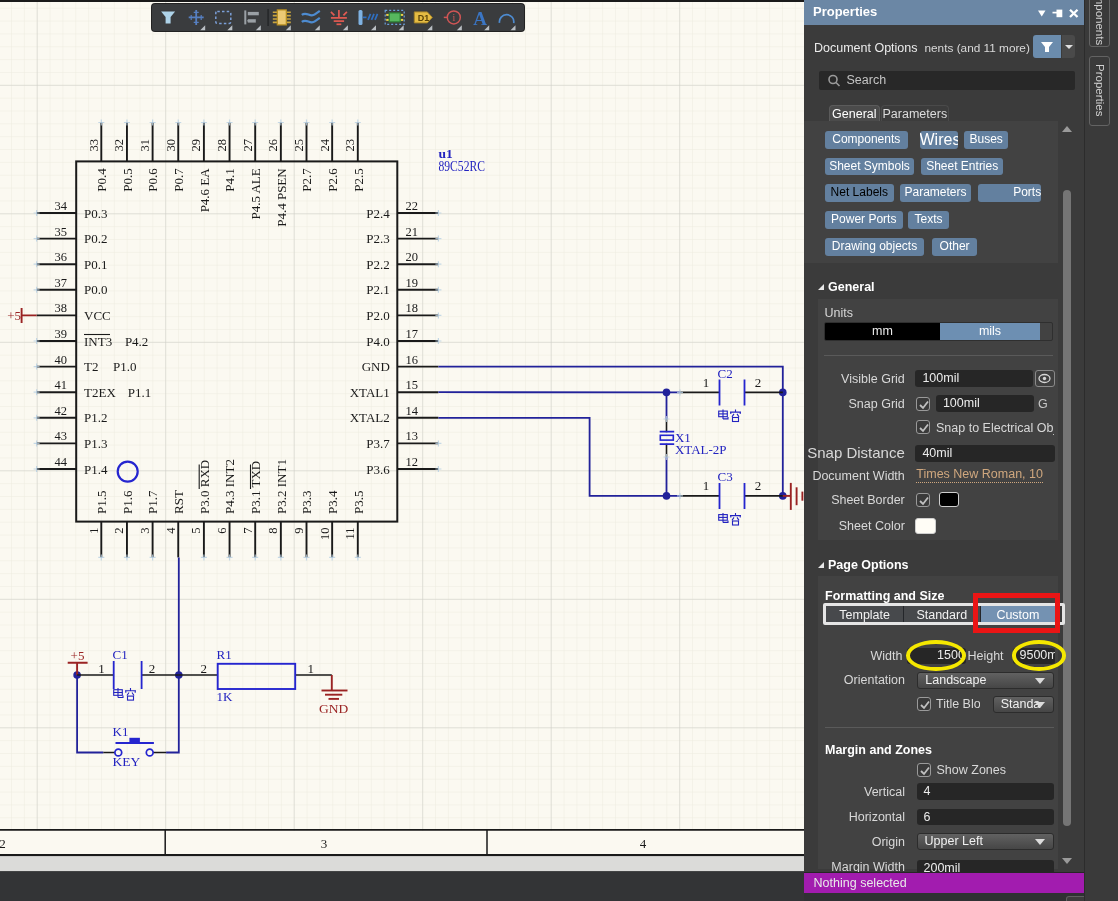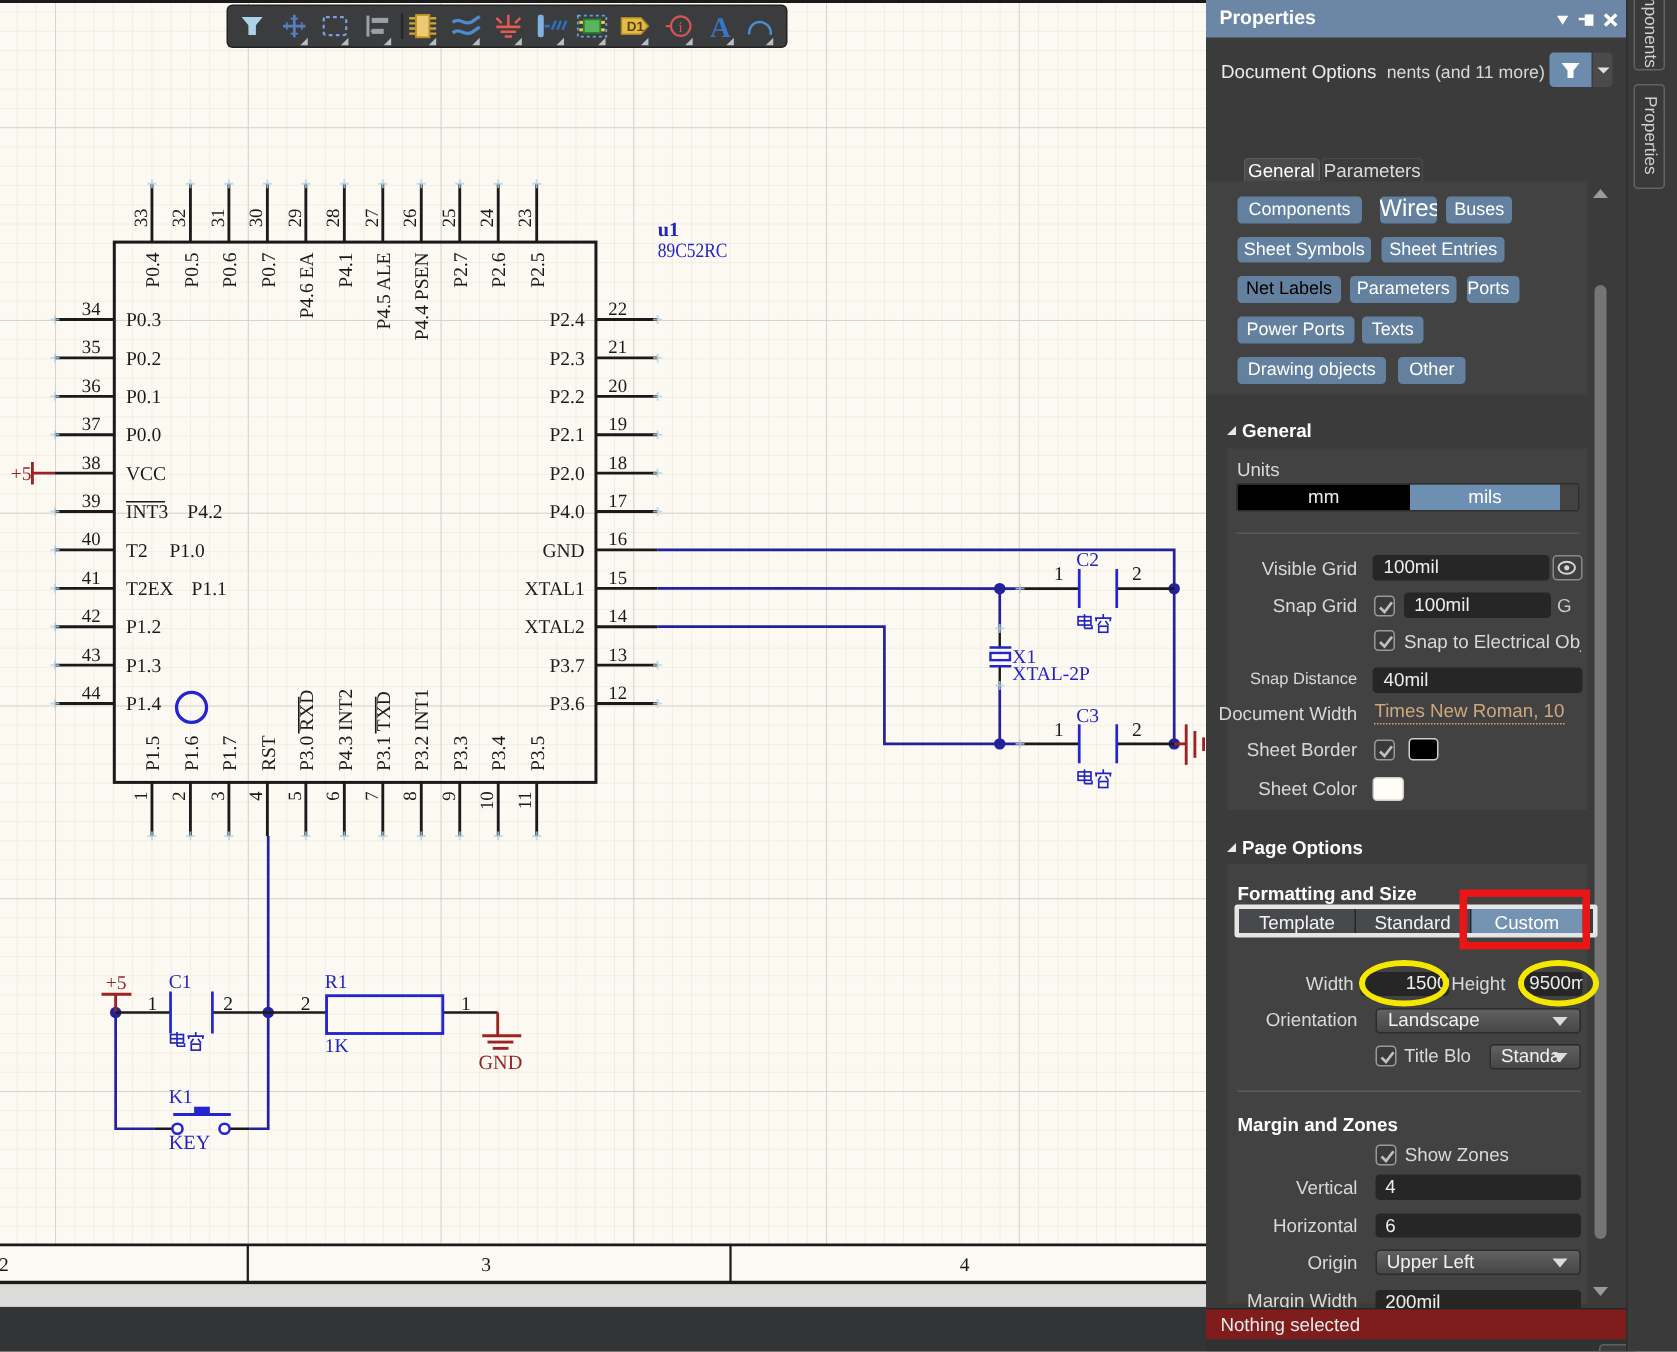--- a/index.html
+++ b/index.html
@@ -449,31 +449,38 @@
       </g>
     </svg>
 <div style="position:absolute;left:814px;top:39px;height:18px;color:#ececec;font-size:12.5px;line-height:18px">Document Options</div>
 <div style="position:absolute;left:924.5px;top:39px;height:18px;color:#d9d9d9;font-size:11.8px;line-height:18px">nents (and 11 more)</div>
 <div style="position:absolute;left:1032.6px;top:34.6px;width:28px;height:23.4px;background:#6b8cad;border-radius:3px 0 0 3px"><svg width="28" height="24">
         <path d="M 8 7 L 20 7 L 16 12 L 16 17 L 12 17 L 12 12 Z" fill="#fff"></path>
       </svg></div>
 <div style="position:absolute;left:1061.6px;top:34.6px;width:13.5px;height:23.4px;background:#4a4a4a;border-radius:0 3px 3px 0">
       <div style="position:absolute;left:3px;top:10px;width:0;height:0;border-left:4px solid transparent;border-right:4px solid transparent;border-top:4.5px solid #e0e0e0"></div>
     </div>
+<div style="position:absolute;left:818.5px;top:71px;width:256.5px;height:18.5px;background:#282828;border-radius:2px">
+      <svg width="20" height="19" style="position:absolute;left:6px;top:0">
+        <circle cx="8" cy="8.5" r="4" fill="none" stroke="#9a9a9a" stroke-width="1.6"></circle>
+        <path d="M 11 11.5 L 14.5 15" stroke="#9a9a9a" stroke-width="1.6"></path>
+      </svg>
+      <div style="position:absolute;left:28px;top:0;color:#c4c4c4;font-size:12.5px;line-height:18.5px">Search</div>
+    </div>
 <div style="position:absolute;left:828.6px;top:104.5px;width:51.4px;height:16.5px;background:#4b4b4b;border:1px solid #5b5b5b;border-bottom:none;border-radius:4px 4px 0 0;color:#fff;font-size:12.5px;line-height:16.5px;text-align:center;box-sizing:border-box">General</div>
 <div style="position:absolute;left:880.5px;top:104.5px;width:68.7px;height:16.5px;background:#3c3c3c;border:1px solid #4a4a4a;border-bottom:none;border-radius:4px 4px 0 0;color:#dcdcdc;font-size:12.5px;line-height:16.5px;text-align:center;box-sizing:border-box">Parameters</div>
 <div style="position:absolute;left:804px;top:121px;width:254px;height:141.5px;background:#424242"></div>
 <div style="position:absolute;left:825px;top:131.3px;width:82.6px;height:17.5px;background:#63809f;border-radius:3px;color:#fff;font-size:12px;line-height:17.5px;text-align:center;box-sizing:border-box;white-space:nowrap;overflow:hidden">Components</div>
 <div style="position:absolute;left:919.5px;top:131.3px;width:38.9px;height:17.5px;background:#63809f;border-radius:3px;color:#fff;font-size:16px;line-height:17.5px;text-align:center;box-sizing:border-box;white-space:nowrap;overflow:hidden">Wires</div>
 <div style="position:absolute;left:964px;top:131.3px;width:44.4px;height:17.5px;background:#63809f;border-radius:3px;color:#fff;font-size:12px;line-height:17.5px;text-align:center;box-sizing:border-box;white-space:nowrap;overflow:hidden">Buses</div>
 <div style="position:absolute;left:825px;top:157.5px;width:89px;height:17.5px;background:#63809f;border-radius:3px;color:#fff;font-size:12px;line-height:17.5px;text-align:center;box-sizing:border-box;white-space:nowrap;overflow:hidden">Sheet Symbols</div>
 <div style="position:absolute;left:921px;top:157.5px;width:82.4px;height:17.5px;background:#63809f;border-radius:3px;color:#fff;font-size:12px;line-height:17.5px;text-align:center;box-sizing:border-box;white-space:nowrap;overflow:hidden">Sheet Entries</div>
 <div style="position:absolute;left:825px;top:184.2px;width:68.6px;height:17.5px;background:#63809f;border-radius:3px;color:#000000;font-size:12px;line-height:17.5px;text-align:center;box-sizing:border-box;white-space:nowrap;overflow:hidden">Net Labels</div>
 <div style="position:absolute;left:900px;top:184.2px;width:71px;height:17.5px;background:#63809f;border-radius:3px;color:#fff;font-size:12px;line-height:17.5px;text-align:center;box-sizing:border-box;white-space:nowrap;overflow:hidden">Parameters</div>
-<div style="position:absolute;left:978.2px;top:184.2px;width:35px;height:17.5px;background:#63809f;border-radius:3px;color:#fff;font-size:12px;line-height:17.5px;text-align:left;box-sizing:border-box;white-space:nowrap;overflow:hidden">Ports</div>
+<div style="position:absolute;left:978.2px;top:184.2px;width:63px;height:17.5px;background:#63809f;border-radius:3px;color:#fff;font-size:12px;line-height:17.5px;text-align:right;box-sizing:border-box;white-space:nowrap;overflow:hidden">Ports</div>
 <div style="position:absolute;left:825px;top:211.4px;width:77.5px;height:17.5px;background:#63809f;border-radius:3px;color:#fff;font-size:12px;line-height:17.5px;text-align:center;box-sizing:border-box;white-space:nowrap;overflow:hidden">Power Ports</div>
 <div style="position:absolute;left:907.6px;top:211.4px;width:41.9px;height:17.5px;background:#63809f;border-radius:3px;color:#fff;font-size:12px;line-height:17.5px;text-align:center;box-sizing:border-box;white-space:nowrap;overflow:hidden">Texts</div>
 <div style="position:absolute;left:825px;top:238.3px;width:99px;height:17.5px;background:#63809f;border-radius:3px;color:#fff;font-size:12px;line-height:17.5px;text-align:center;box-sizing:border-box;white-space:nowrap;overflow:hidden">Drawing objects</div>
 <div style="position:absolute;left:931.7px;top:238.3px;width:45.8px;height:17.5px;background:#63809f;border-radius:3px;color:#fff;font-size:12px;line-height:17.5px;text-align:center;box-sizing:border-box;white-space:nowrap;overflow:hidden">Other</div>
 <div style="position:absolute;left:1062.5px;top:190px;width:8px;height:636px;background:#757575;border-radius:4px"></div>
 <div style="position:absolute;left:1061.5px;top:126px;width:0;height:0;border-left:5px solid transparent;border-right:5px solid transparent;border-bottom:6px solid #9a9a9a"></div>
 <div style="position:absolute;left:1061.5px;top:858px;width:0;height:0;border-left:5px solid transparent;border-right:5px solid transparent;border-top:6px solid #9a9a9a"></div>
 <div style="position:absolute;left:818px;top:284px;width:0;height:0;border-left:6px solid transparent;border-bottom:6px solid #e8e8e8"></div>
 <div style="position:absolute;left:828px;top:280px;color:#fff;font-weight:bold;font-size:12.5px">General</div>
 <div style="position:absolute;left:818px;top:299px;width:240px;height:241px;background:#424242"></div>
@@ -496,21 +503,21 @@
       </svg>
     </div>
 <div style="position:absolute;left:935.9px;top:395.4px;width:98px;height:17.1px;background:#262626;border-radius:3px;box-sizing:border-box;overflow:hidden;color:#ececec;font-size:12.5px;line-height:17.1px;padding-left:7px;white-space:nowrap">100mil</div>
 <div style="position:absolute;left:1038px;top:395.5px;color:#c8c8c8;font-size:12.5px;line-height:17px">G</div>
 <div style="position:absolute;left:916.3px;top:420.4px;width:14px;height:14px;background:#3a3a3a;border:1.5px solid #9a9a9a;border-radius:3px;box-sizing:border-box;">
       <svg width="14" height="14" viewBox="0 0 14 14" style="position:absolute;left:0;top:0">
         <path d="M 3 7 L 6 10 L 11 3.5" stroke="#c0c0c0" stroke-width="1.8" fill="none"></path>
       </svg>
     </div>
 <div style="position:absolute;left:936px;top:419.5px;width:118px;height:17px;overflow:hidden;color:#d8d8d8;font-size:12.5px;line-height:17px;white-space:nowrap">Snap to Electrical Object</div>
-<div style="position:absolute;left:704.8px;top:444.2px;width:200px;height:18px;text-align:right;color:#d8d8d8;font-size:11px;line-height:18px;white-space:nowrap">Snap Distance</div>
+<div style="position:absolute;left:704.8px;top:444.2px;width:200px;height:18px;text-align:right;color:#d8d8d8;font-size:15px;line-height:18px;white-space:nowrap">Snap Distance</div>
 <div style="position:absolute;left:915.4px;top:444.6px;width:139.2px;height:17.1px;background:#262626;border-radius:3px;box-sizing:border-box;overflow:hidden;color:#ececec;font-size:12.5px;line-height:17.1px;padding-left:7px;white-space:nowrap">40mil</div>
 <div style="position:absolute;left:704.8px;top:466.7px;width:200px;height:18px;text-align:right;color:#d8d8d8;font-size:12.5px;line-height:18px;white-space:nowrap">Document Width</div>
 <div style="position:absolute;left:916.3px;top:467px;color:#cfa77e;font-size:12.5px;border-bottom:1px dotted #cfa77e;padding-bottom:1px">Times New Roman, 10</div>
 <div style="position:absolute;left:704.8px;top:491px;width:200px;height:18px;text-align:right;color:#d8d8d8;font-size:12.5px;line-height:18px;white-space:nowrap">Sheet Border</div>
 <div style="position:absolute;left:916.3px;top:493px;width:14px;height:14px;background:#3a3a3a;border:1.5px solid #9a9a9a;border-radius:3px;box-sizing:border-box;">
       <svg width="14" height="14" viewBox="0 0 14 14" style="position:absolute;left:0;top:0">
         <path d="M 3 7 L 6 10 L 11 3.5" stroke="#c0c0c0" stroke-width="1.8" fill="none"></path>
       </svg>
     </div>
 <div style="position:absolute;left:939px;top:491.8px;width:20px;height:15.6px;background:#000;border:1.5px solid #cfcfcf;border-radius:3px;box-sizing:border-box"></div>
@@ -547,21 +554,21 @@
     </div>
 <div style="position:absolute;left:936.5px;top:761.5px;color:#d8d8d8;font-size:12.5px;line-height:17px">Show Zones</div>
 <div style="position:absolute;left:705px;top:782.6px;width:200px;height:18px;text-align:right;color:#d8d8d8;font-size:12.5px;line-height:18px;white-space:nowrap">Vertical</div>
 <div style="position:absolute;left:916.5px;top:783.3px;width:137.2px;height:16.6px;background:#262626;border-radius:3px;box-sizing:border-box;overflow:hidden;color:#ececec;font-size:12.5px;line-height:16.6px;padding-left:7px;white-space:nowrap">4</div>
 <div style="position:absolute;left:705px;top:808px;width:200px;height:18px;text-align:right;color:#d8d8d8;font-size:12.5px;line-height:18px;white-space:nowrap">Horizontal</div>
 <div style="position:absolute;left:916.5px;top:808.7px;width:137.2px;height:16.6px;background:#262626;border-radius:3px;box-sizing:border-box;overflow:hidden;color:#ececec;font-size:12.5px;line-height:16.6px;padding-left:7px;white-space:nowrap">6</div>
 <div style="position:absolute;left:705px;top:832.7px;width:200px;height:18px;text-align:right;color:#d8d8d8;font-size:12.5px;line-height:18px;white-space:nowrap">Origin</div>
 <div style="position:absolute;left:916.5px;top:833.4px;width:137.2px;height:16.5px;background:linear-gradient(#616161,#464646);border:1px solid #2c2c2c;border-radius:3px;box-sizing:border-box;overflow:hidden;color:#f0f0f0;font-size:12.5px;line-height:14.5px;padding-left:7px;white-space:nowrap">Upper Left<div style="position:absolute;right:8px;top:4.75px;width:0;height:0;border-left:5.5px solid transparent;border-right:5.5px solid transparent;border-top:6.5px solid #dcdcdc"></div></div>
 <div style="position:absolute;left:705px;top:857.5px;width:200px;height:18px;text-align:right;color:#d8d8d8;font-size:12.5px;line-height:18px;white-space:nowrap">Margin Width</div>
 <div style="position:absolute;left:916.5px;top:859.5px;width:137.2px;height:16.6px;background:#262626;border-radius:3px;box-sizing:border-box;overflow:hidden;color:#ececec;font-size:12.5px;line-height:16.6px;padding-left:7px;white-space:nowrap">200mil</div>
-<div style="position:absolute;left:804px;top:871.6px;width:280px;height:21.4px;background:#7f1d1d;border-top:1px solid #262626;box-sizing:border-box;color:#e9e9e9;font-size:12.5px;line-height:21px;padding-left:9.6px">Nothing selected</div>
+<div style="position:absolute;left:804px;top:871.6px;width:280px;height:21.4px;background:#a21caf;border-top:1px solid #262626;box-sizing:border-box;color:#e9e9e9;font-size:12.5px;line-height:21px;padding-left:9.6px">Nothing selected</div>
 <div style="position:absolute;left:804px;top:893px;width:280px;height:8px;background:#2f3133"></div>
 <div style="position:absolute;left:1066px;top:895.5px;width:24px;height:6px;background:#3c3c3c;border:1px solid #606060;border-bottom:none;border-radius:3px 3px 0 0;box-sizing:border-box"></div>
 <div style="position:absolute;left:1084px;top:0;width:34px;height:901px;background:#3a3a3a;border-left:1px solid #2c2c2c;box-sizing:border-box"></div>
 <div style="position:absolute;left:1088.5px;top:-22px;width:21px;height:69px;border:1px solid #636363;border-radius:3px;box-sizing:border-box;color:#d0d0d0;font-size:11.5px;writing-mode:vertical-rl;text-align:center;line-height:19px;overflow:hidden">Components</div>
 <div style="position:absolute;left:1088.5px;top:55.5px;width:21px;height:70px;border:1px solid #636363;border-radius:3px;box-sizing:border-box;color:#d0d0d0;font-size:11.5px;writing-mode:vertical-rl;text-align:center;line-height:19px;overflow:hidden">Properties</div>
 <div style="position:absolute;left:973px;top:592.8px;width:86.5px;height:39.8px;border:5px solid #ea1515;box-sizing:border-box"></div>
 <div style="position:absolute;left:906.3px;top:640.3px;width:59.7px;height:30.4px;border:4.5px solid #f5e800;border-radius:50%;box-sizing:border-box"></div>
 <div style="position:absolute;left:1011.7px;top:640.3px;width:54.7px;height:30.4px;border:4.5px solid #f5e800;border-radius:50%;box-sizing:border-box"></div>
 </div>
 </body></html>

